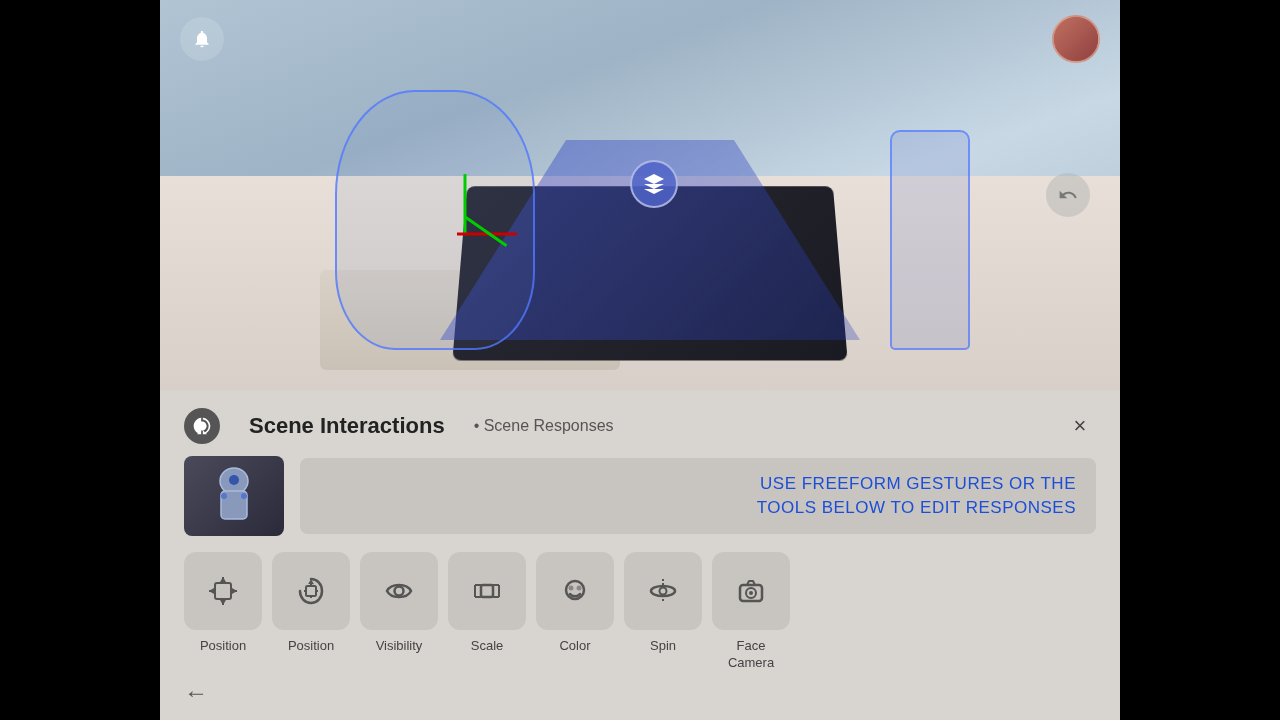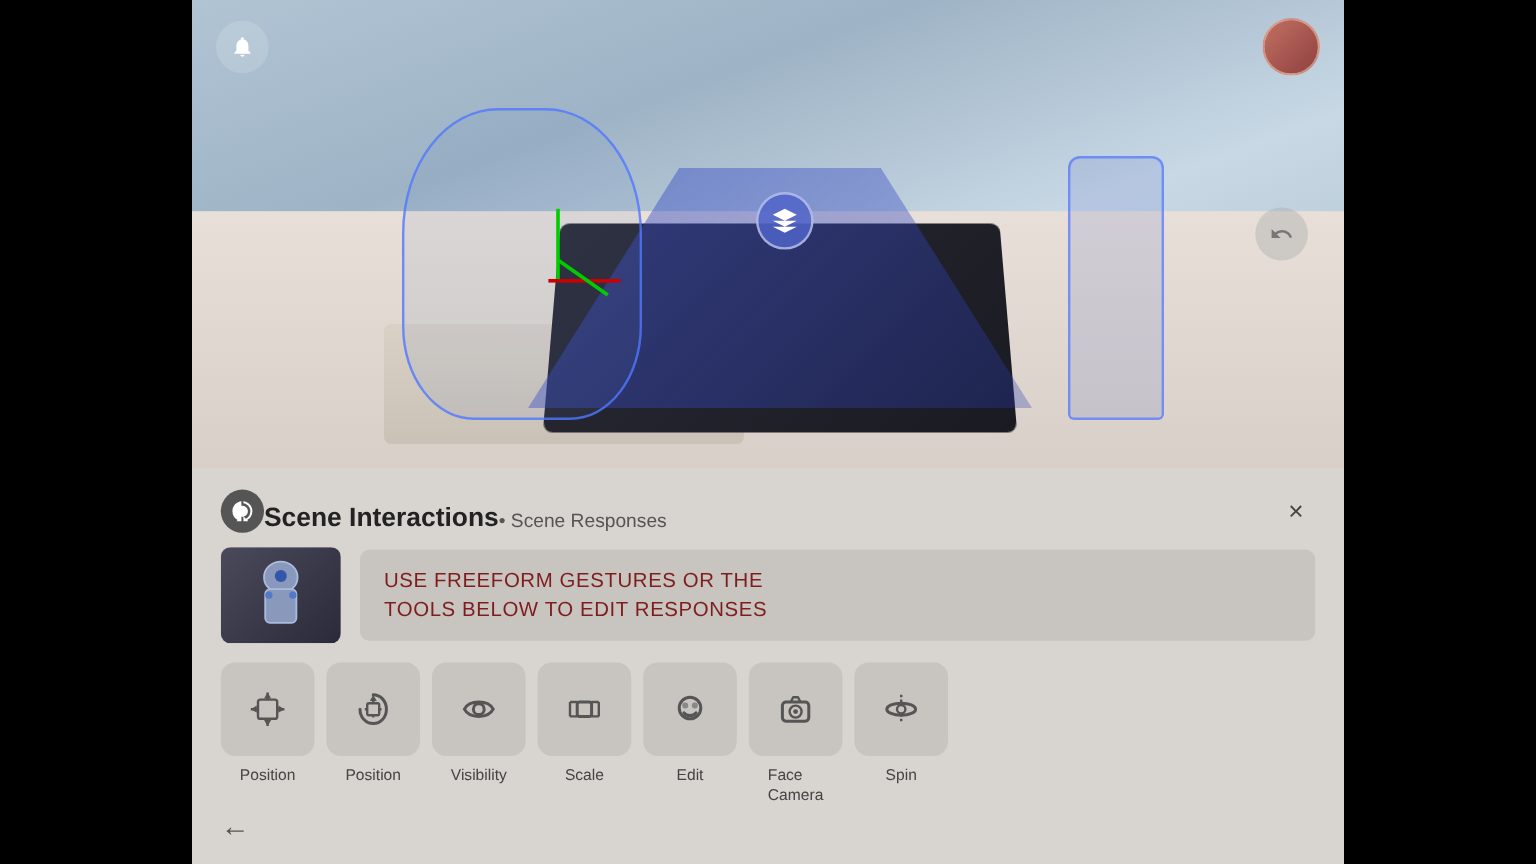--- a/index.html
+++ b/index.html
@@ -234,22 +234,22 @@
     .panel-header {
       display: flex;
       align-items: center;
       justify-content: space-between;
       padding: 18px 24px 12px;
       background: #d8d4d0;
     }
 
     .panel-title-group {
       display: flex;
-      align-items: flex-end;
-      gap: 0;
+      align-items: center;
+      gap: 29px;
     }
 
     .panel-icon {
       width: 36px;
       height: 36px;
       border-radius: 50%;
       background: #555;
       display: flex;
       align-items: center;
       justify-content: center;
@@ -317,22 +317,22 @@
     .instruction-text-box {
       background: #c8c4bf;
       border-radius: 8px;
       padding: 14px 20px;
       flex: 1;
     }
 
     .instruction-text {
       font-size: 17px;
       font-weight: 500;
-      color: #7f1d1d;
-      text-align: left;
+      color: #1d4ed8;
+      text-align: right;
       line-height: 1.4;
       letter-spacing: 0.5px;
     }
 
     
     .tools-grid {
       display: flex;
       gap: 10px;
       padding: 0 24px;
       justify-content: flex-start;
@@ -357,20 +357,21 @@
       justify-content: center;
       cursor: pointer;
       color: #555;
       font-size: 28px;
       transition: background 0.15s;
     }
 
     .tool-label {
       font-size: 13px;
       color: #444;
+      text-align: center;
       font-weight: 400;
       line-height: 1.3;
     }
 
     .back-btn-area {
       position: absolute;
       bottom: 16px;
       left: 24px;
     }
 
@@ -557,47 +558,47 @@
 
       <div class="tool-item">
         <button class="tool-btn">
           <svg width="32" height="32" viewBox="0 0 32 32" fill="none">
             <circle cx="16" cy="15" r="9" stroke="#555" stroke-width="2.5" fill="none"></circle>
             <circle cx="12" cy="13" r="2.5" fill="#888"></circle>
             <circle cx="20" cy="13" r="2.5" fill="#888"></circle>
             <path d="M11 19 C13 22 19 22 21 19" stroke="#555" stroke-width="2.5" stroke-linecap="round" fill="none"></path>
           </svg>
         </button>
-        <span class="tool-label">Edit</span>
+        <span class="tool-label">Color</span>
+      </div>
+
+      <div class="tool-item">
+        <button class="tool-btn">
+          <svg width="32" height="32" viewBox="0 0 32 32" fill="none">
+            <ellipse cx="16" cy="16" rx="12" ry="5" stroke="#555" stroke-width="2.5" fill="none"></ellipse>
+            <circle cx="16" cy="16" r="3.5" stroke="#555" stroke-width="2" fill="none"></circle>
+            <line x1="16" y1="4" x2="16" y2="12" stroke="#555" stroke-width="2" stroke-dasharray="2 2"></line>
+            <line x1="16" y1="20" x2="16" y2="28" stroke="#555" stroke-width="2" stroke-dasharray="2 2"></line>
+          </svg>
+        </button>
+        <span class="tool-label">Spin</span>
       </div>
 
       <div class="tool-item">
         <button class="tool-btn">
           <svg width="32" height="32" viewBox="0 0 32 32" fill="none">
             <rect x="5" y="10" width="22" height="16" rx="3" stroke="#555" stroke-width="2.5" fill="none"></rect>
             <circle cx="16" cy="18" r="5" stroke="#555" stroke-width="2" fill="none"></circle>
             <circle cx="16" cy="18" r="2" fill="#555"></circle>
             <path d="M12 10 L14 6 L18 6 L20 10" stroke="#555" stroke-width="2" fill="none" stroke-linejoin="round"></path>
           </svg>
         </button>
         <span class="tool-label">Face<br>Camera</span>
       </div>
 
-      <div class="tool-item">
-        <button class="tool-btn">
-          <svg width="32" height="32" viewBox="0 0 32 32" fill="none">
-            <ellipse cx="16" cy="16" rx="12" ry="5" stroke="#555" stroke-width="2.5" fill="none"></ellipse>
-            <circle cx="16" cy="16" r="3.5" stroke="#555" stroke-width="2" fill="none"></circle>
-            <line x1="16" y1="4" x2="16" y2="12" stroke="#555" stroke-width="2" stroke-dasharray="2 2"></line>
-            <line x1="16" y1="20" x2="16" y2="28" stroke="#555" stroke-width="2" stroke-dasharray="2 2"></line>
-          </svg>
-        </button>
-        <span class="tool-label">Spin</span>
-      </div>
-
 
     </div>
 
     <div class="back-btn-area">
       <button class="back-btn">←</button>
     </div>
 
   </div>
 
 </div>

